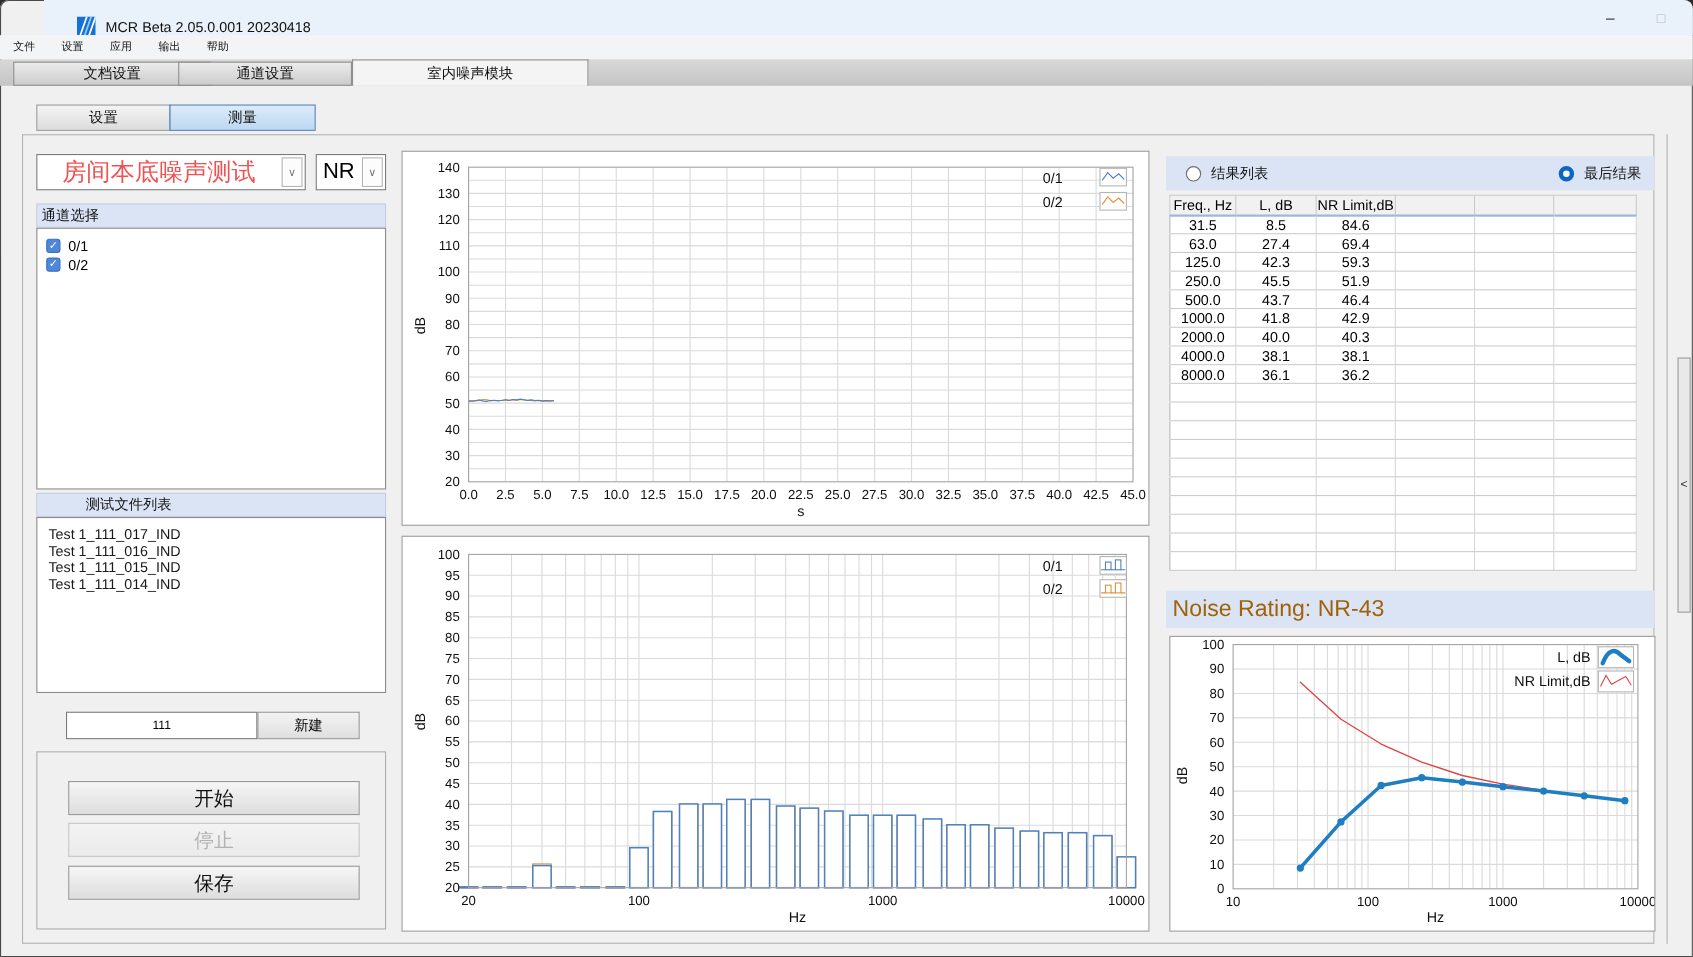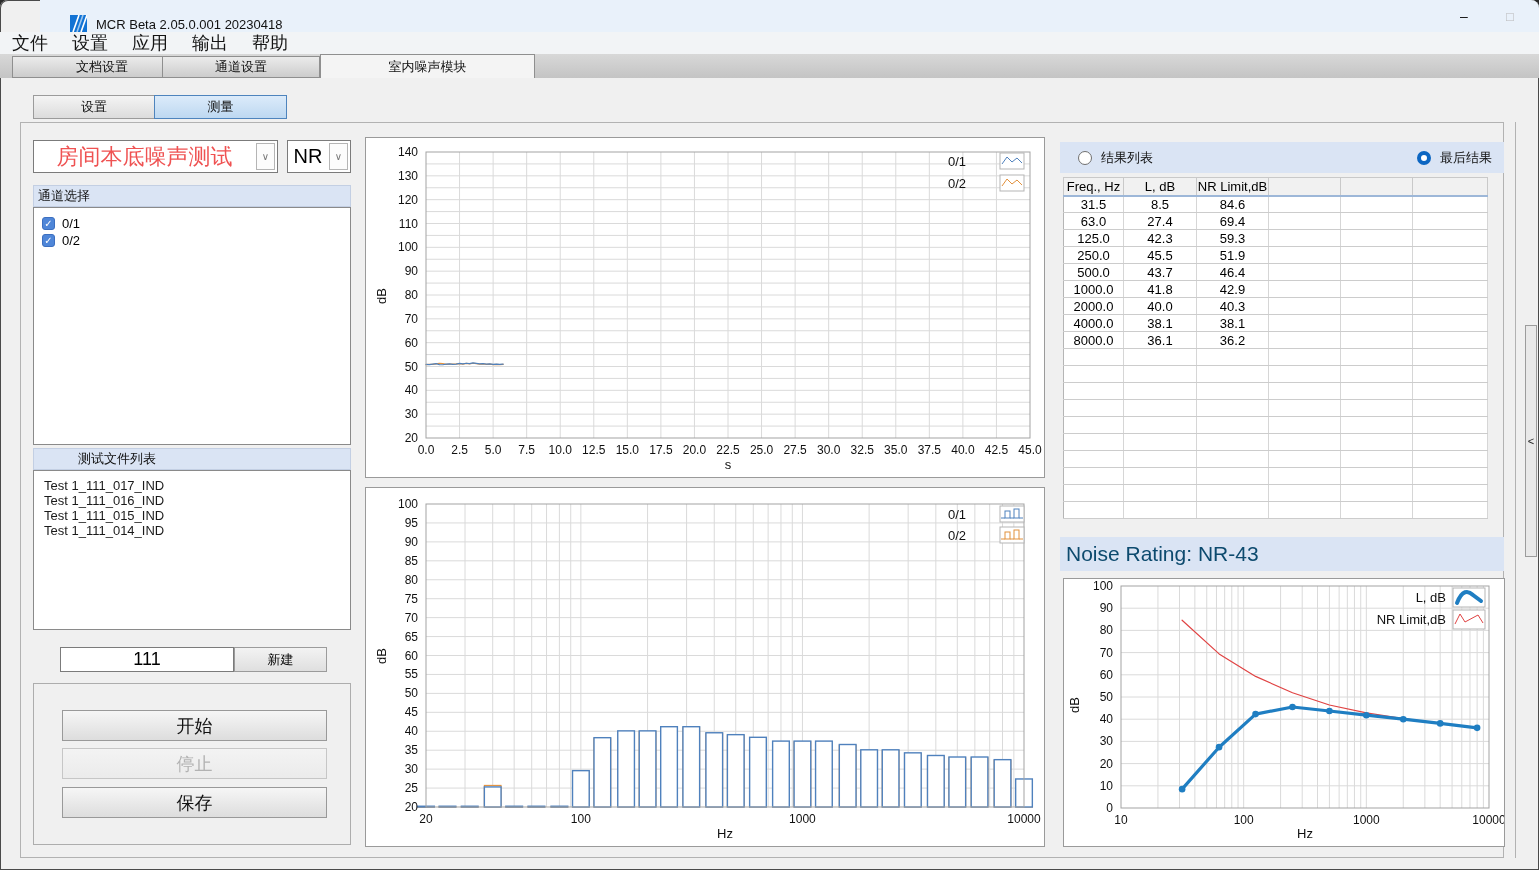--- a/index.html
+++ b/index.html
@@ -11,21 +11,21 @@
   .titlebar { position:absolute; left:0; top:0; width:100%; height:32px; background:#e9f1fa;
               display:flex; align-items:flex-end;margin-left:40px; }
   .app-icon { width:17px; height:17px; margin-left:30px; flex:0 0 auto; }
   .title-text { margin-left:9px; font-size:13px; color:#111; }
   .win-controls { margin-left:auto; display:flex; height:32px; }
   .win-btn { width:46px; height:32px; display:flex; align-items:center; justify-content:center;
              font-size:14px; color:#1d1d1d; }
   .win-btn.max { color:#b9b9b9; font-size:13px; }
   
   .menubar { position:absolute; left:0; top:32px; width:100%; height:22px; background:#f2f4f6;
-             display:flex; align-items:center; font-size:18px; color:#141414; }
+             display:flex; align-items:center; font-size:10px; color:#141414; }
   .menu-item { padding:0 12px; line-height:22px; }
   
   .tabstrip { position:absolute; left:0; top:54px; width:100%; height:24px;
               background:linear-gradient(#d8d8d8,#c4c4c4); }
   .tab { position:absolute; top:2px; height:22px; border:1px solid #8f8f8f;
          background:linear-gradient(#ebebeb,#cccccc); display:flex; align-items:center;
          justify-content:center; font-size:13px; color:#111; }
   .tab.active { top:0; height:24px; background:#f4f4f4; border-bottom:none; z-index:2; }
   
   .subtab { position:absolute; height:24px; border:1px solid #9b9b9b;
@@ -47,21 +47,21 @@
   .nr-combo-text { font-size:20px; color:#000; }
   .section-header { position:absolute; width:318px; height:22px; background:#dae4f4;
                     border:1px solid #c3cfe3; font-size:13px; color:#111; line-height:20px;
                     padding-left:4px; }
   .list-box { position:absolute; width:318px; background:#fff; border:1px solid #8a8a8a; overflow:hidden; }
   .check-row { display:flex; align-items:center; height:16px; margin:0 0 1px 8px; gap:7px; font-size:13px; }
   .checkbox { width:13px; height:13px; background:#4f86d8; border:1px solid #3c6fc0; border-radius:3px;
               color:#fff; font-size:10px; line-height:11px; text-align:center; }
   .file-item { font-size:13px; line-height:15px; color:#1a1a1a; white-space:nowrap; }
   .name-input { position:absolute; left:60px; top:647px; width:174px; height:25px;
-                border:1px solid #7b7b7b; background:#fff; text-align:center; font-size:18px;
+                border:1px solid #7b7b7b; background:#fff; text-align:center; font-size:11px;
                 font-family:"Liberation Sans",sans-serif; }
   .new-btn { position:absolute; left:234px; top:647px; width:93px; height:25px;
              background:linear-gradient(#f3f3f3,#dfdfdf); border:1px solid #9b9b9b;
              display:flex; align-items:center; justify-content:center; font-size:13px; }
   .actions-box { position:absolute; left:33px; top:683px; width:318px; height:162px; border:1px solid #adadad; }
   .action-btn { position:absolute; left:62px; width:265px; height:31px;
                 background:linear-gradient(#f6f6f6,#dddddd); border:1px solid #999;
                 display:flex; align-items:center; justify-content:center; font-size:18px; color:#111; }
   .action-btn.disabled { background:linear-gradient(#f3f3f3,#ebebeb); border-color:#c6c6c6; color:#b2b2b2; }
   
@@ -72,21 +72,21 @@
   .radio { width:14px; height:14px; border-radius:50%; border:1px solid #707070; background:#fff; }
   .radio.sel { border:4px solid #0c66c2; }
   .results-table { position:absolute; left:1063px; top:177px; border-collapse:collapse;
                    table-layout:fixed; width:424px; font-size:13px; color:#000;
                    border:1px solid #b5b5b5; background:#fff; }
   .results-table th { height:18px; font-weight:normal; background:#f1f1f1;
                       border:1px solid #c9c9c9; border-bottom:2px solid #9db7d8; }
   .results-table td { height:17px; text-align:center; border-right:1px solid #d6d6d6;
                       border-bottom:1px solid #cccccc; overflow:hidden; }
   .noise-band { position:absolute; left:1060px; top:537px; width:444px; height:34px; background:#dae4f4;
-                color:#0c4a6e; font-size:21px; line-height:34px; padding-left:6px; white-space:nowrap; }
+                color:#a16207; font-size:21px; line-height:34px; padding-left:6px; white-space:nowrap; }
   
   .splitter-bar { position:absolute; left:1525px; top:325px; width:12px; height:232px;
                   background:#e9e9e9; border:1px solid #9c9c9c; display:flex; align-items:center;
                   justify-content:center; font-size:11px; color:#222; }
 </style>
 </head>
 <body>
 
 <div class="window">
 

